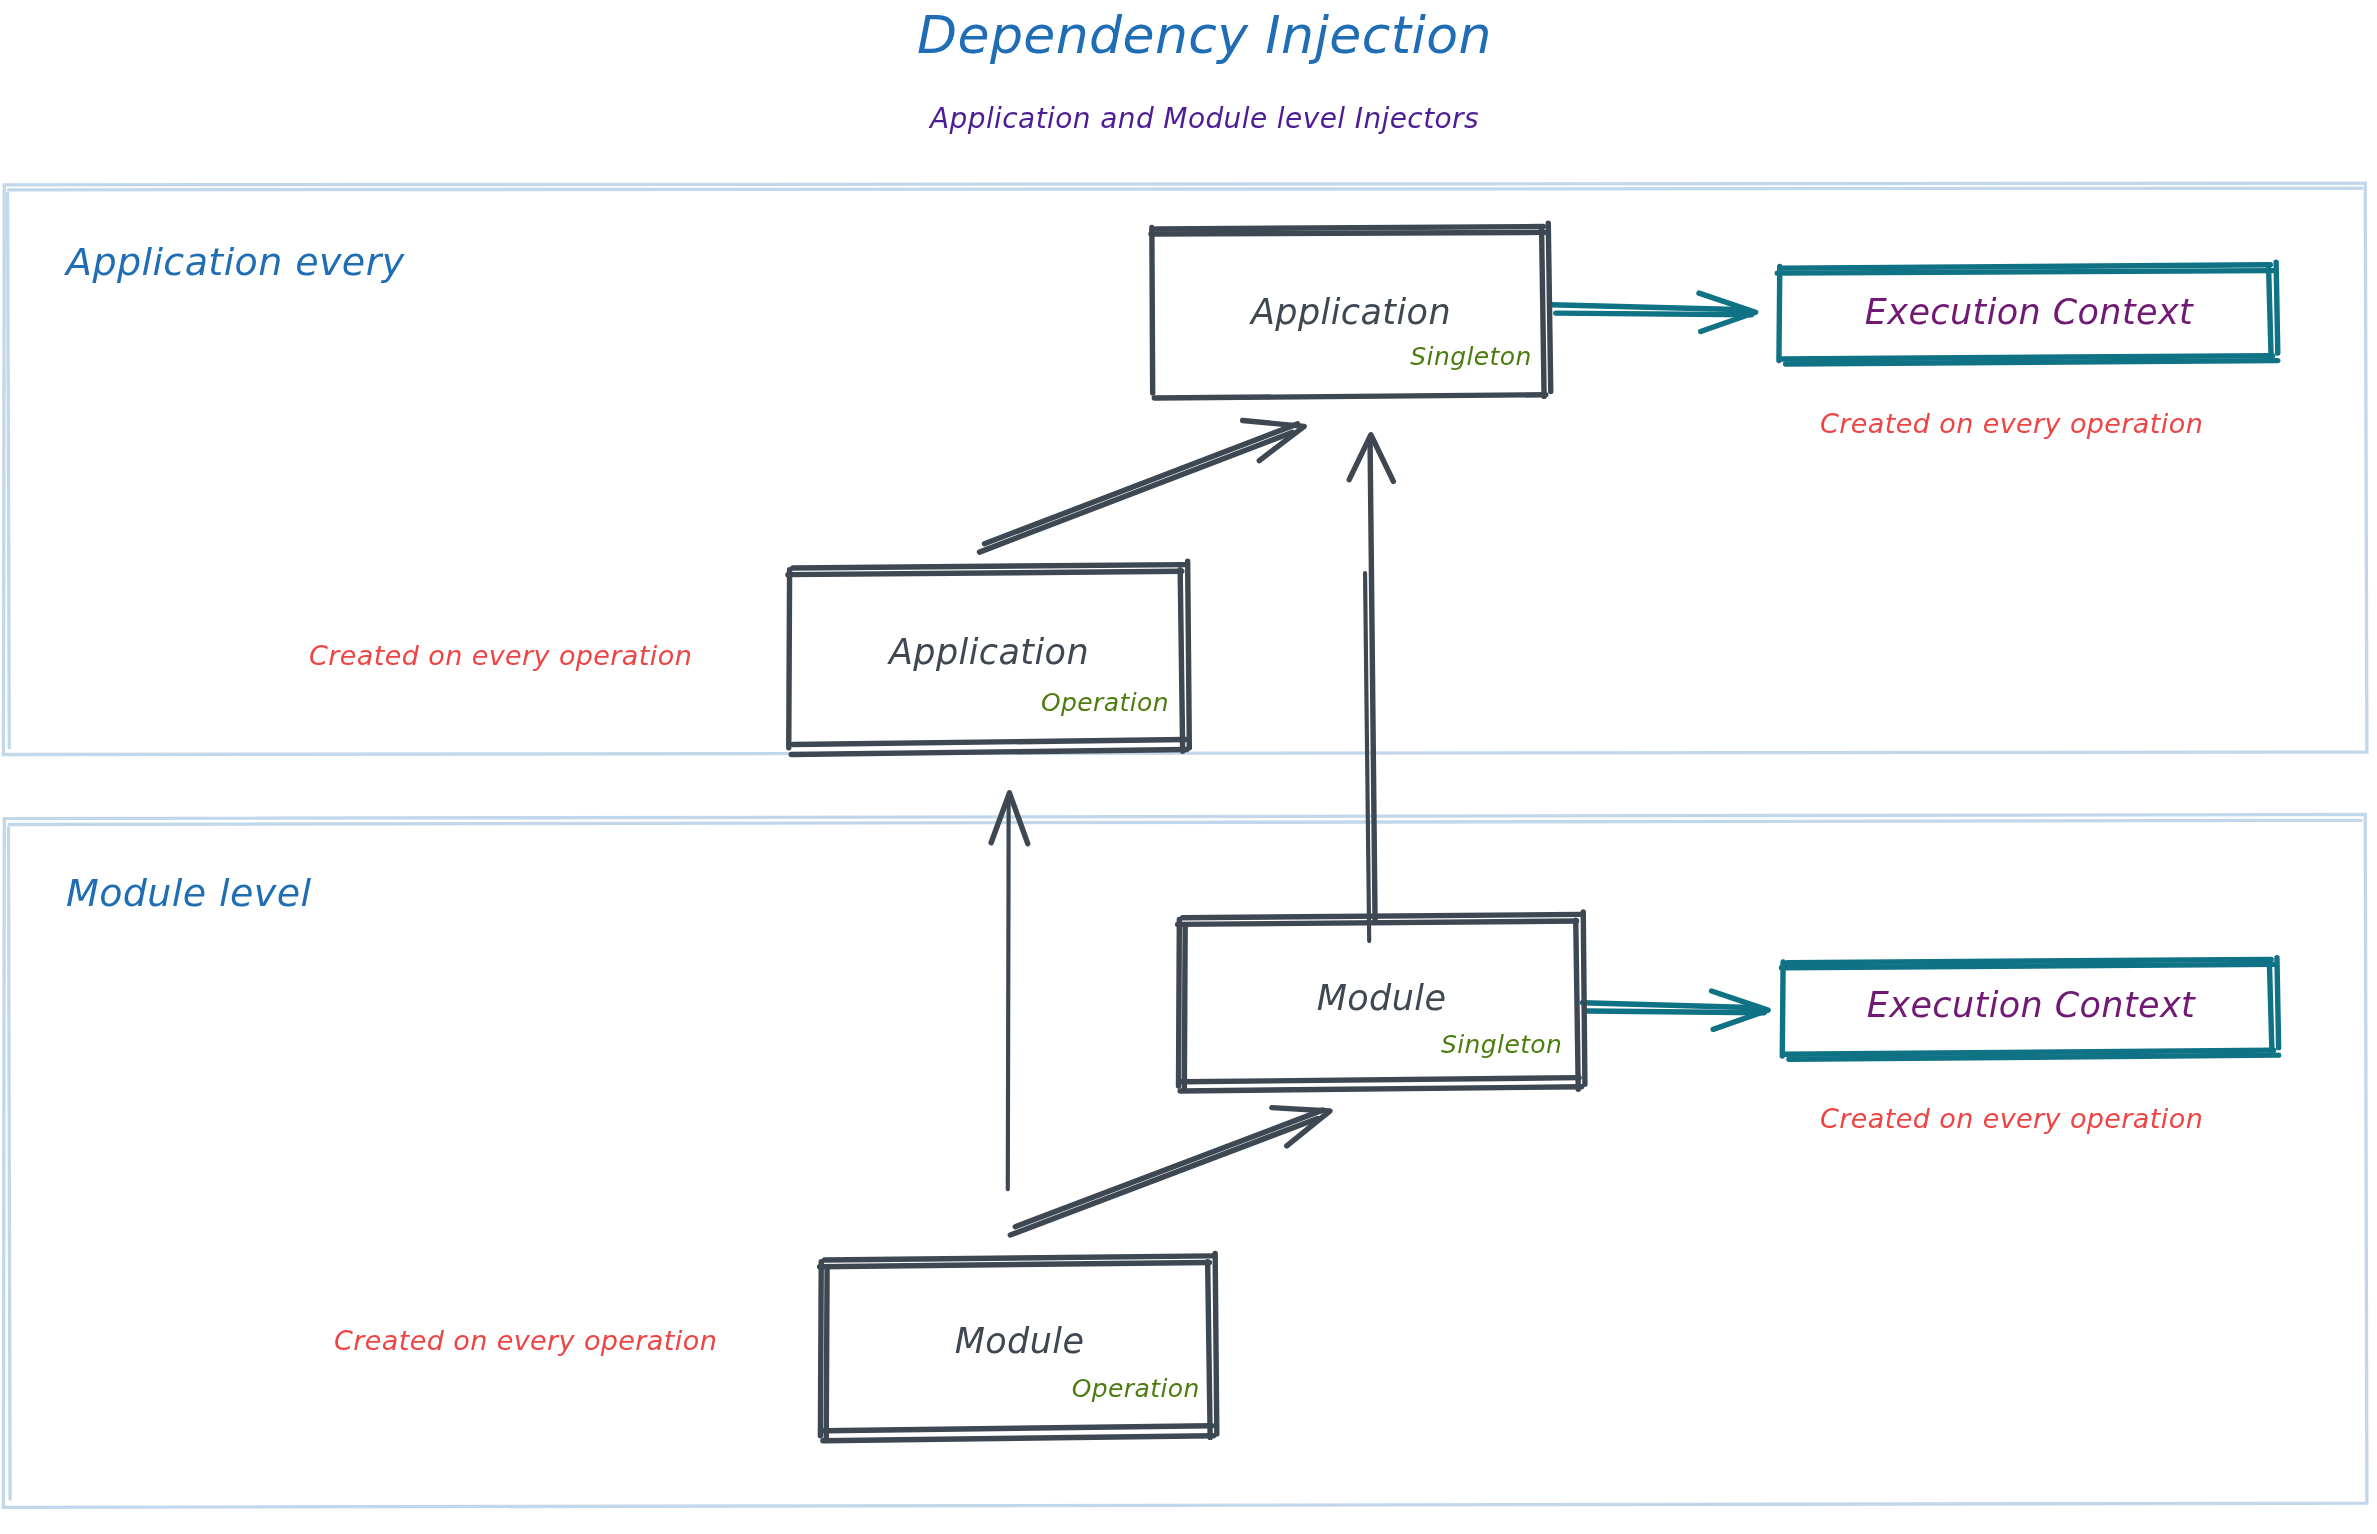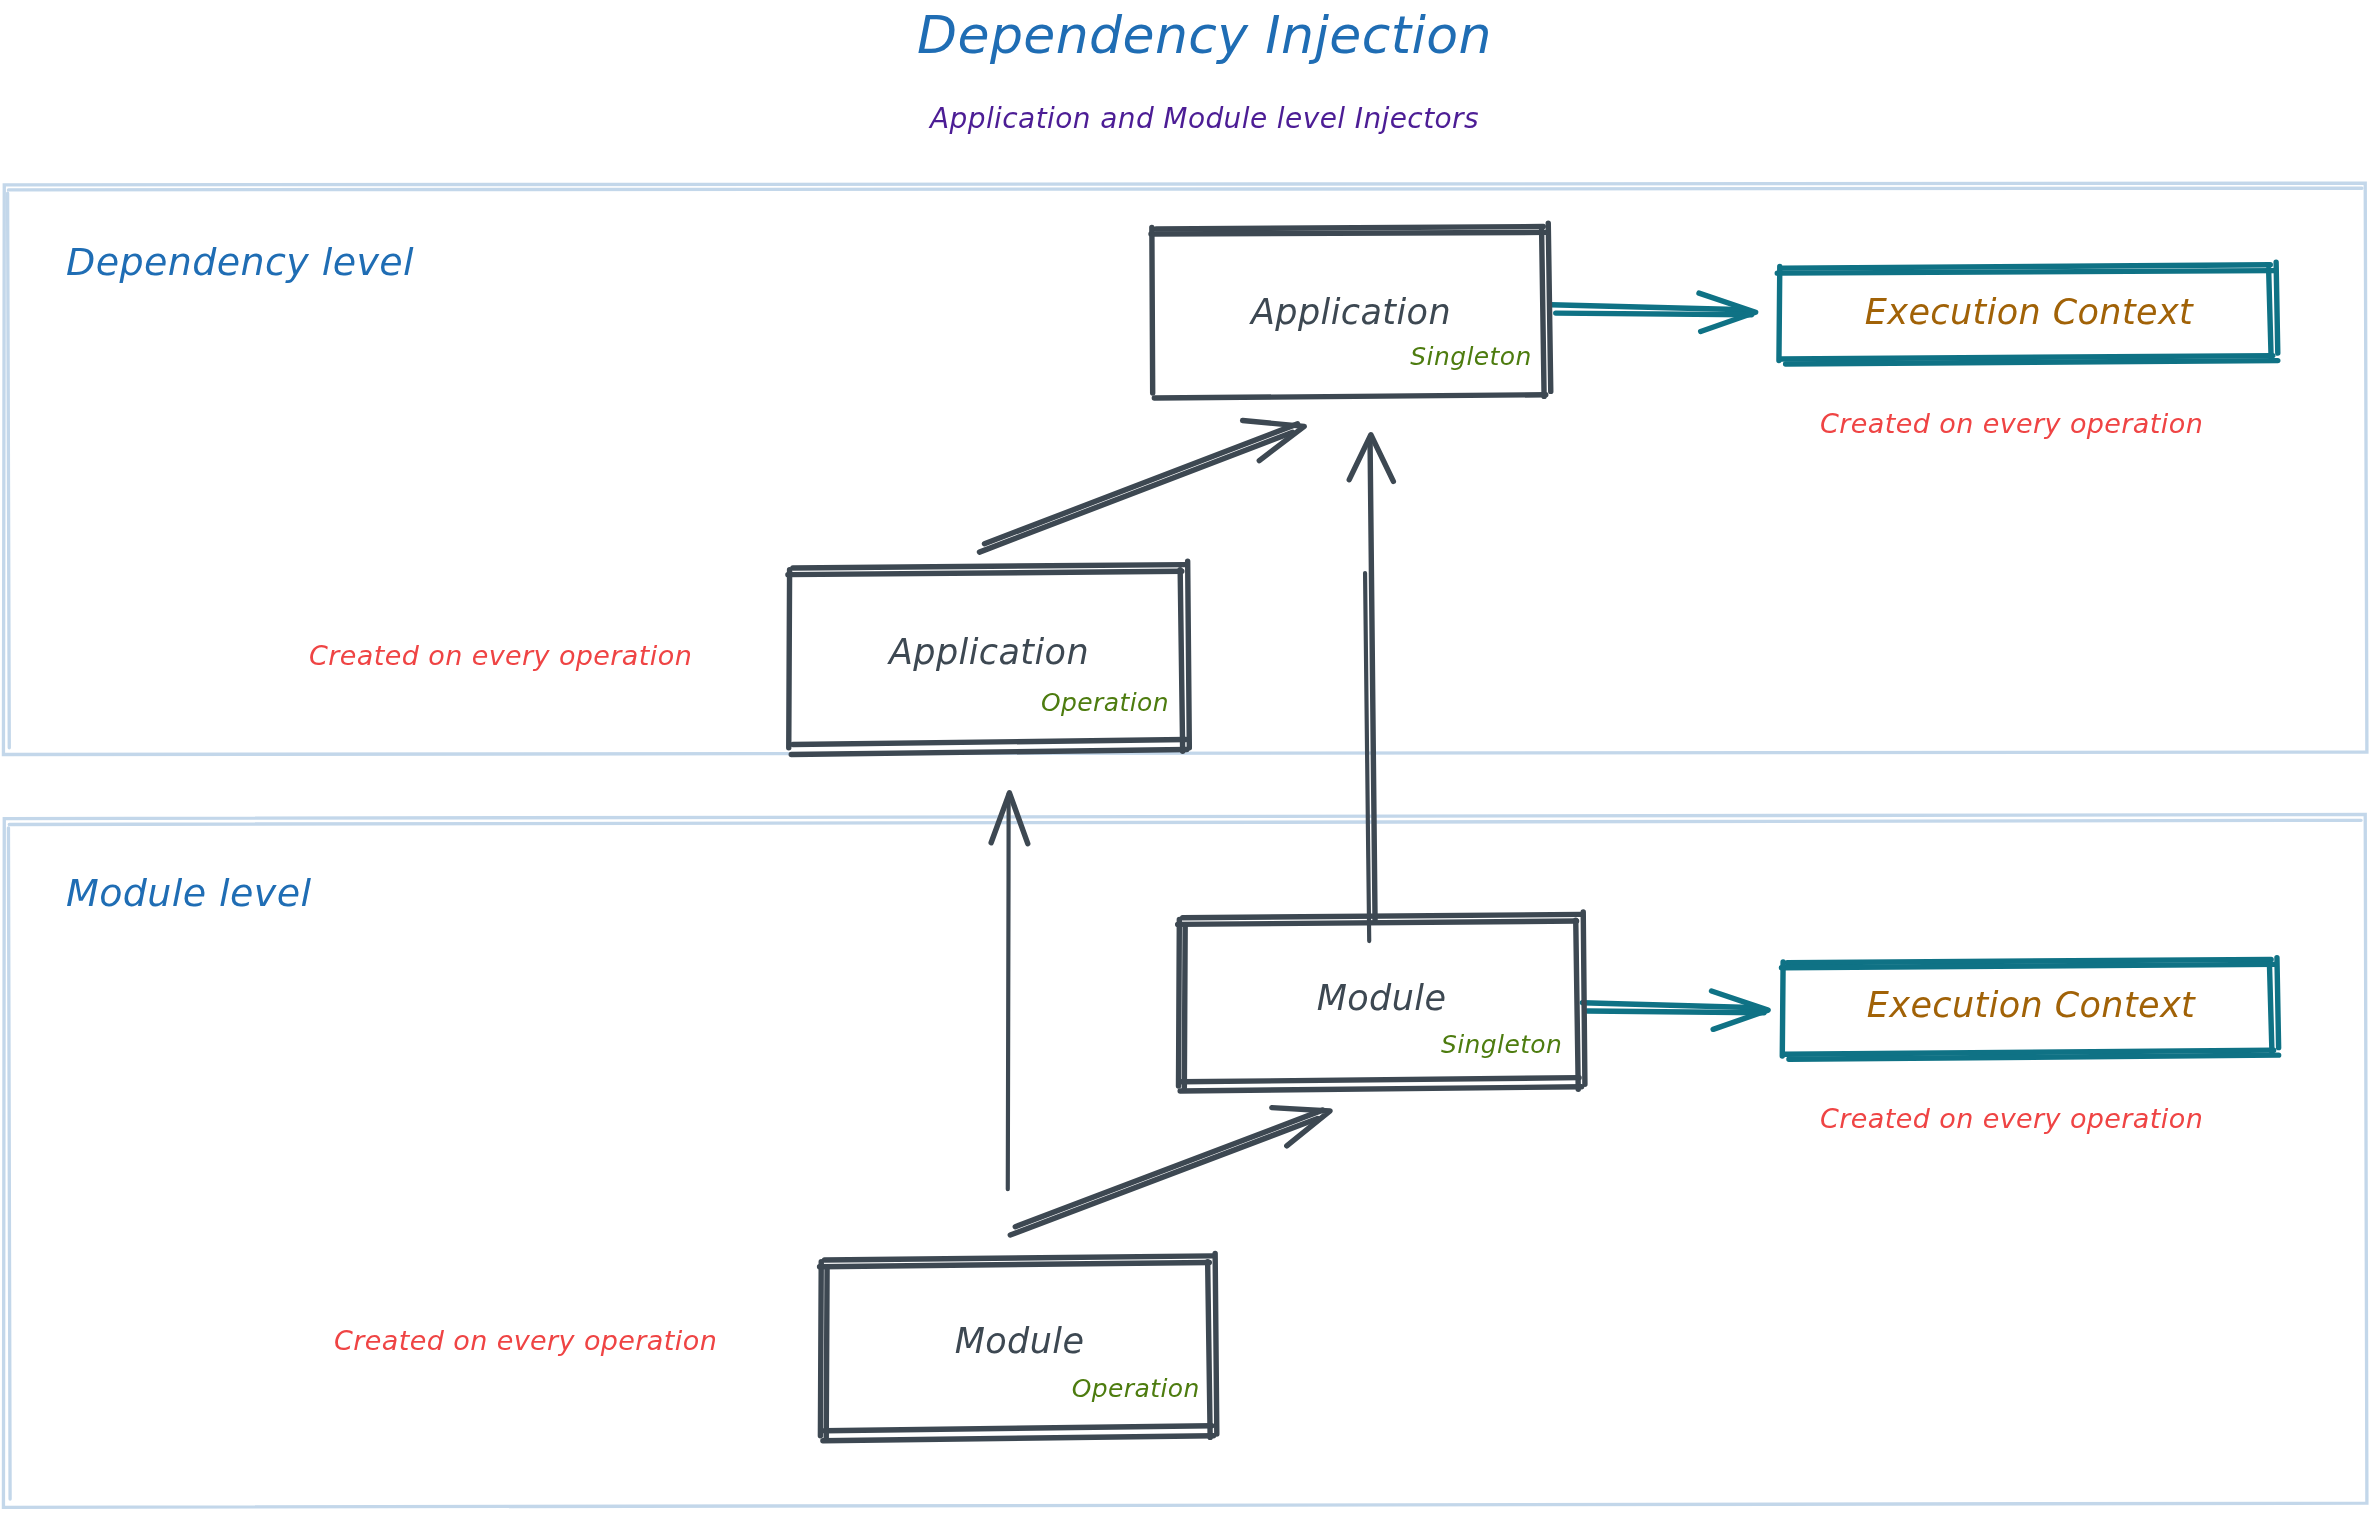--- a/index.html
+++ b/index.html
@@ -62,21 +62,21 @@
     color: #3d4852;
     text-align: center;
   }
   .box-badge {
     font-size: 25px;
     color: #4d7c0f;
     text-align: right;
   }
   .ec-title {
     font-size: 35px;
-    color: #a16207;
+    color: #701a75;
     text-align: center;
   }
   .caption {
     font-size: 27px;
     color: #ef4444;
   }
   .boxwrap {
     position: absolute;
     box-sizing: border-box;
   }
@@ -203,21 +203,21 @@
       <path class="ink" d="M984 1521 L1452 1516"></path>
       <path class="ink" d="M1459 1505 L1461 1722"></path>
       <path class="ink" d="M1450 1515 L1453 1726"></path>
       <path class="ink" d="M1457 1724 L988 1730"></path>
       <path class="ink" d="M990 1718 L1455 1712"></path>
       <path class="ink" d="M986 1515 L985 1724"></path>
       <path class="ink" d="M993 1523 L992 1727"></path>
     </g>
   </svg>
 
-  <div class="txt handwritten panel-label" style="left:50px; top:240px;">Dependency level</div>
+  <div class="txt handwritten panel-label" style="left:50px; top:240px;">Application every</div>
 
   <div class="txt handwritten panel-label" style="left:50px; top:871px;">Module level</div>
 
   <div class="boxwrap" style="left:1152px; top:227px; width:398px; height:172px;">
     <div class="txt handwritten box-title inner" style="top:65px;">Application</div>
     <div class="txt handwritten box-badge inner" style="top:115px; right:18.3px;">Singleton</div>
   </div>
 
   <div class="boxwrap" style="left:1779px; top:265px; width:500px; height:97px;">
     <div class="txt handwritten ec-title inner" style="top:27px;">Execution Context</div>

